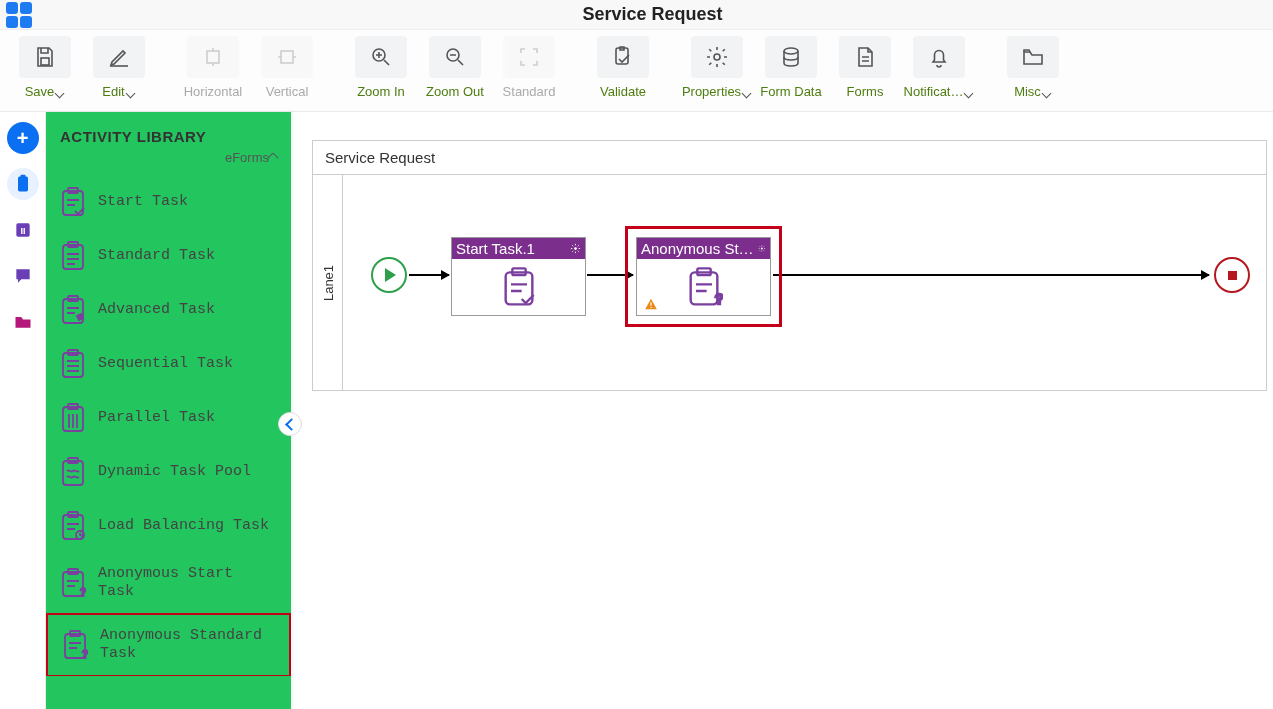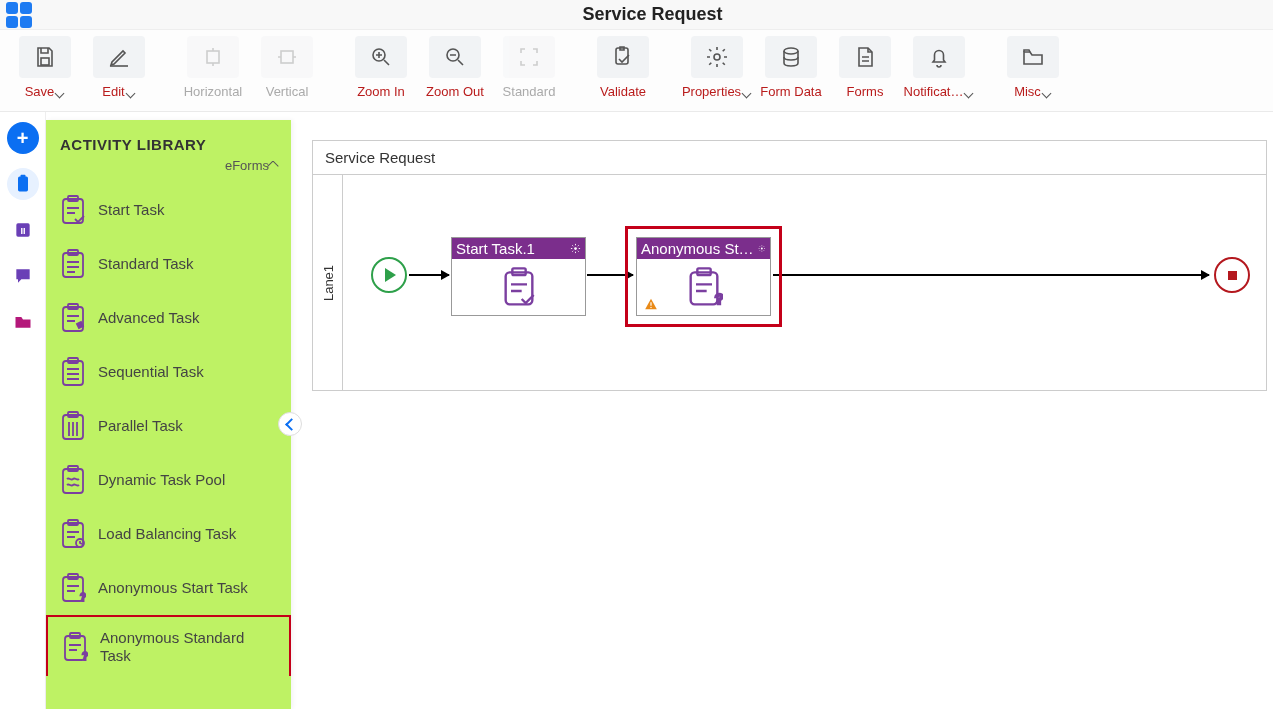--- a/index.html
+++ b/index.html
@@ -10,44 +10,44 @@
   .app-icon div { background:#1e7bf2; border-radius:3px; }
   .header-title { flex:1; text-align:center; font-size:18px; font-weight:600; color:#222; }
 
   
   .toolbar { display:flex; align-items:flex-start; padding:6px 10px 0; background:#fdfdfd; border-bottom:1px solid #eaeaea; height:82px; }
   .tb-group { display:flex; gap:4px; }
   .tb-sep { width:24px; }
   .tb-btn { display:flex; flex-direction:column; align-items:center; width:70px; cursor:pointer; }
   .tb-iconbox { width:52px; height:42px; background:#f1f3f5; border-radius:4px; display:flex; align-items:center; justify-content:center; }
   .tb-iconbox.disabled { opacity:0.4; }
-  .tb-label { font-size:13px; color:#b91c1c; margin-top:6px; display:flex; align-items:center; gap:2px; white-space:nowrap; max-width:84px; overflow:hidden; text-overflow:ellipsis; }
+  .tb-label { font-size:13px; color:#4d7c0f; margin-top:6px; display:flex; align-items:center; gap:2px; white-space:nowrap; max-width:84px; overflow:hidden; text-overflow:ellipsis; }
   .tb-label.disabled { color:#aaa; }
   .chev { width:9px; height:9px; }
   .chev::before { content:""; display:inline-block; width:6px; height:6px; border-right:1.5px solid #555; border-bottom:1.5px solid #555; transform:rotate(45deg); margin-bottom:2px; }
 
   
   .rail { position:absolute; left:0; top:112px; bottom:0; width:46px; background:#fff; border-right:1px solid #eee; display:flex; flex-direction:column; align-items:center; gap:14px; padding-top:10px; }
   .rail-btn { width:32px; height:32px; border-radius:50%; display:flex; align-items:center; justify-content:center; cursor:pointer; }
   .rail-btn.plus { background:#0b6ff2; color:#fff; font-size:20px; font-weight:bold; }
   .rail-btn.active { background:#e7f1ff; }
   .rail-ic { width:20px; height:20px; }
 
   
-  .alib { position:absolute; left:46px; top:120px; bottom:0; width:245px; background:#bef264; box-shadow:2px 0 5px rgba(0,0,0,0.05); }
+  .alib { position:absolute; left:46px; top:112px; bottom:0; width:245px; background:#22c55e; box-shadow:2px 0 5px rgba(0,0,0,0.05); }
   .alib-title { padding:16px 14px 8px; font-size:15px; font-weight:600; color:#333; letter-spacing:0.5px; }
   .alib-search { margin:4px 12px 6px; display:flex; align-items:center; gap:8px; border-bottom:1px solid transparent; color:#888; }
   .alib-search input { border:none; outline:none; font-size:15px; color:#555; width:100%; padding:6px 0; }
   .alib-collapsed { padding:0 14px; font-size:13px; color:#555; display:flex; align-items:center; justify-content:flex-end; height:22px; overflow:hidden; }
   .alib-collapsed .chevup::before { content:""; display:inline-block; width:7px; height:7px; border-right:1.6px solid #555; border-bottom:1.6px solid #555; transform:rotate(-135deg); }
   .alib-list { overflow:auto; height:calc(100% - 96px); }
   .alib-item { display:flex; align-items:center; gap:12px; padding:12px 14px; font-size:15px; color:#444; cursor:grab; }
   .alib-item svg { flex-shrink:0; }
   .alib-item.boxed { border:2px solid #c40019; }
-  .alib-item .txt { line-height:1.2; }
+  .alib-item .txt { line-height:1.2;font-family:Liberation Mono, monospace; }
 
   .panel-collapse { position:absolute; left:278px; top:412px; width:24px; height:24px; border:1px solid #ddd; background:#fff; border-radius:50%; display:flex; align-items:center; justify-content:center; cursor:pointer; z-index:5; }
   .panel-collapse::before { content:""; width:7px; height:7px; border-left:2px solid #0b6ff2; border-bottom:2px solid #0b6ff2; transform:rotate(45deg); margin-left:2px; }
 
   
   .canvas-wrap { position:absolute; left:300px; right:0; top:140px; bottom:0; padding:0 6px 6px 12px; }
   .canvas { border:1px solid #ccc; background:#fff; width:100%; }
   .canvas-title { border-bottom:1px solid #ccc; padding:8px 12px; font-size:15px; color:#333; }
   .lanes { display:flex; }
   .lane-label { width:30px; border-right:1px solid #ccc; position:relative; }

